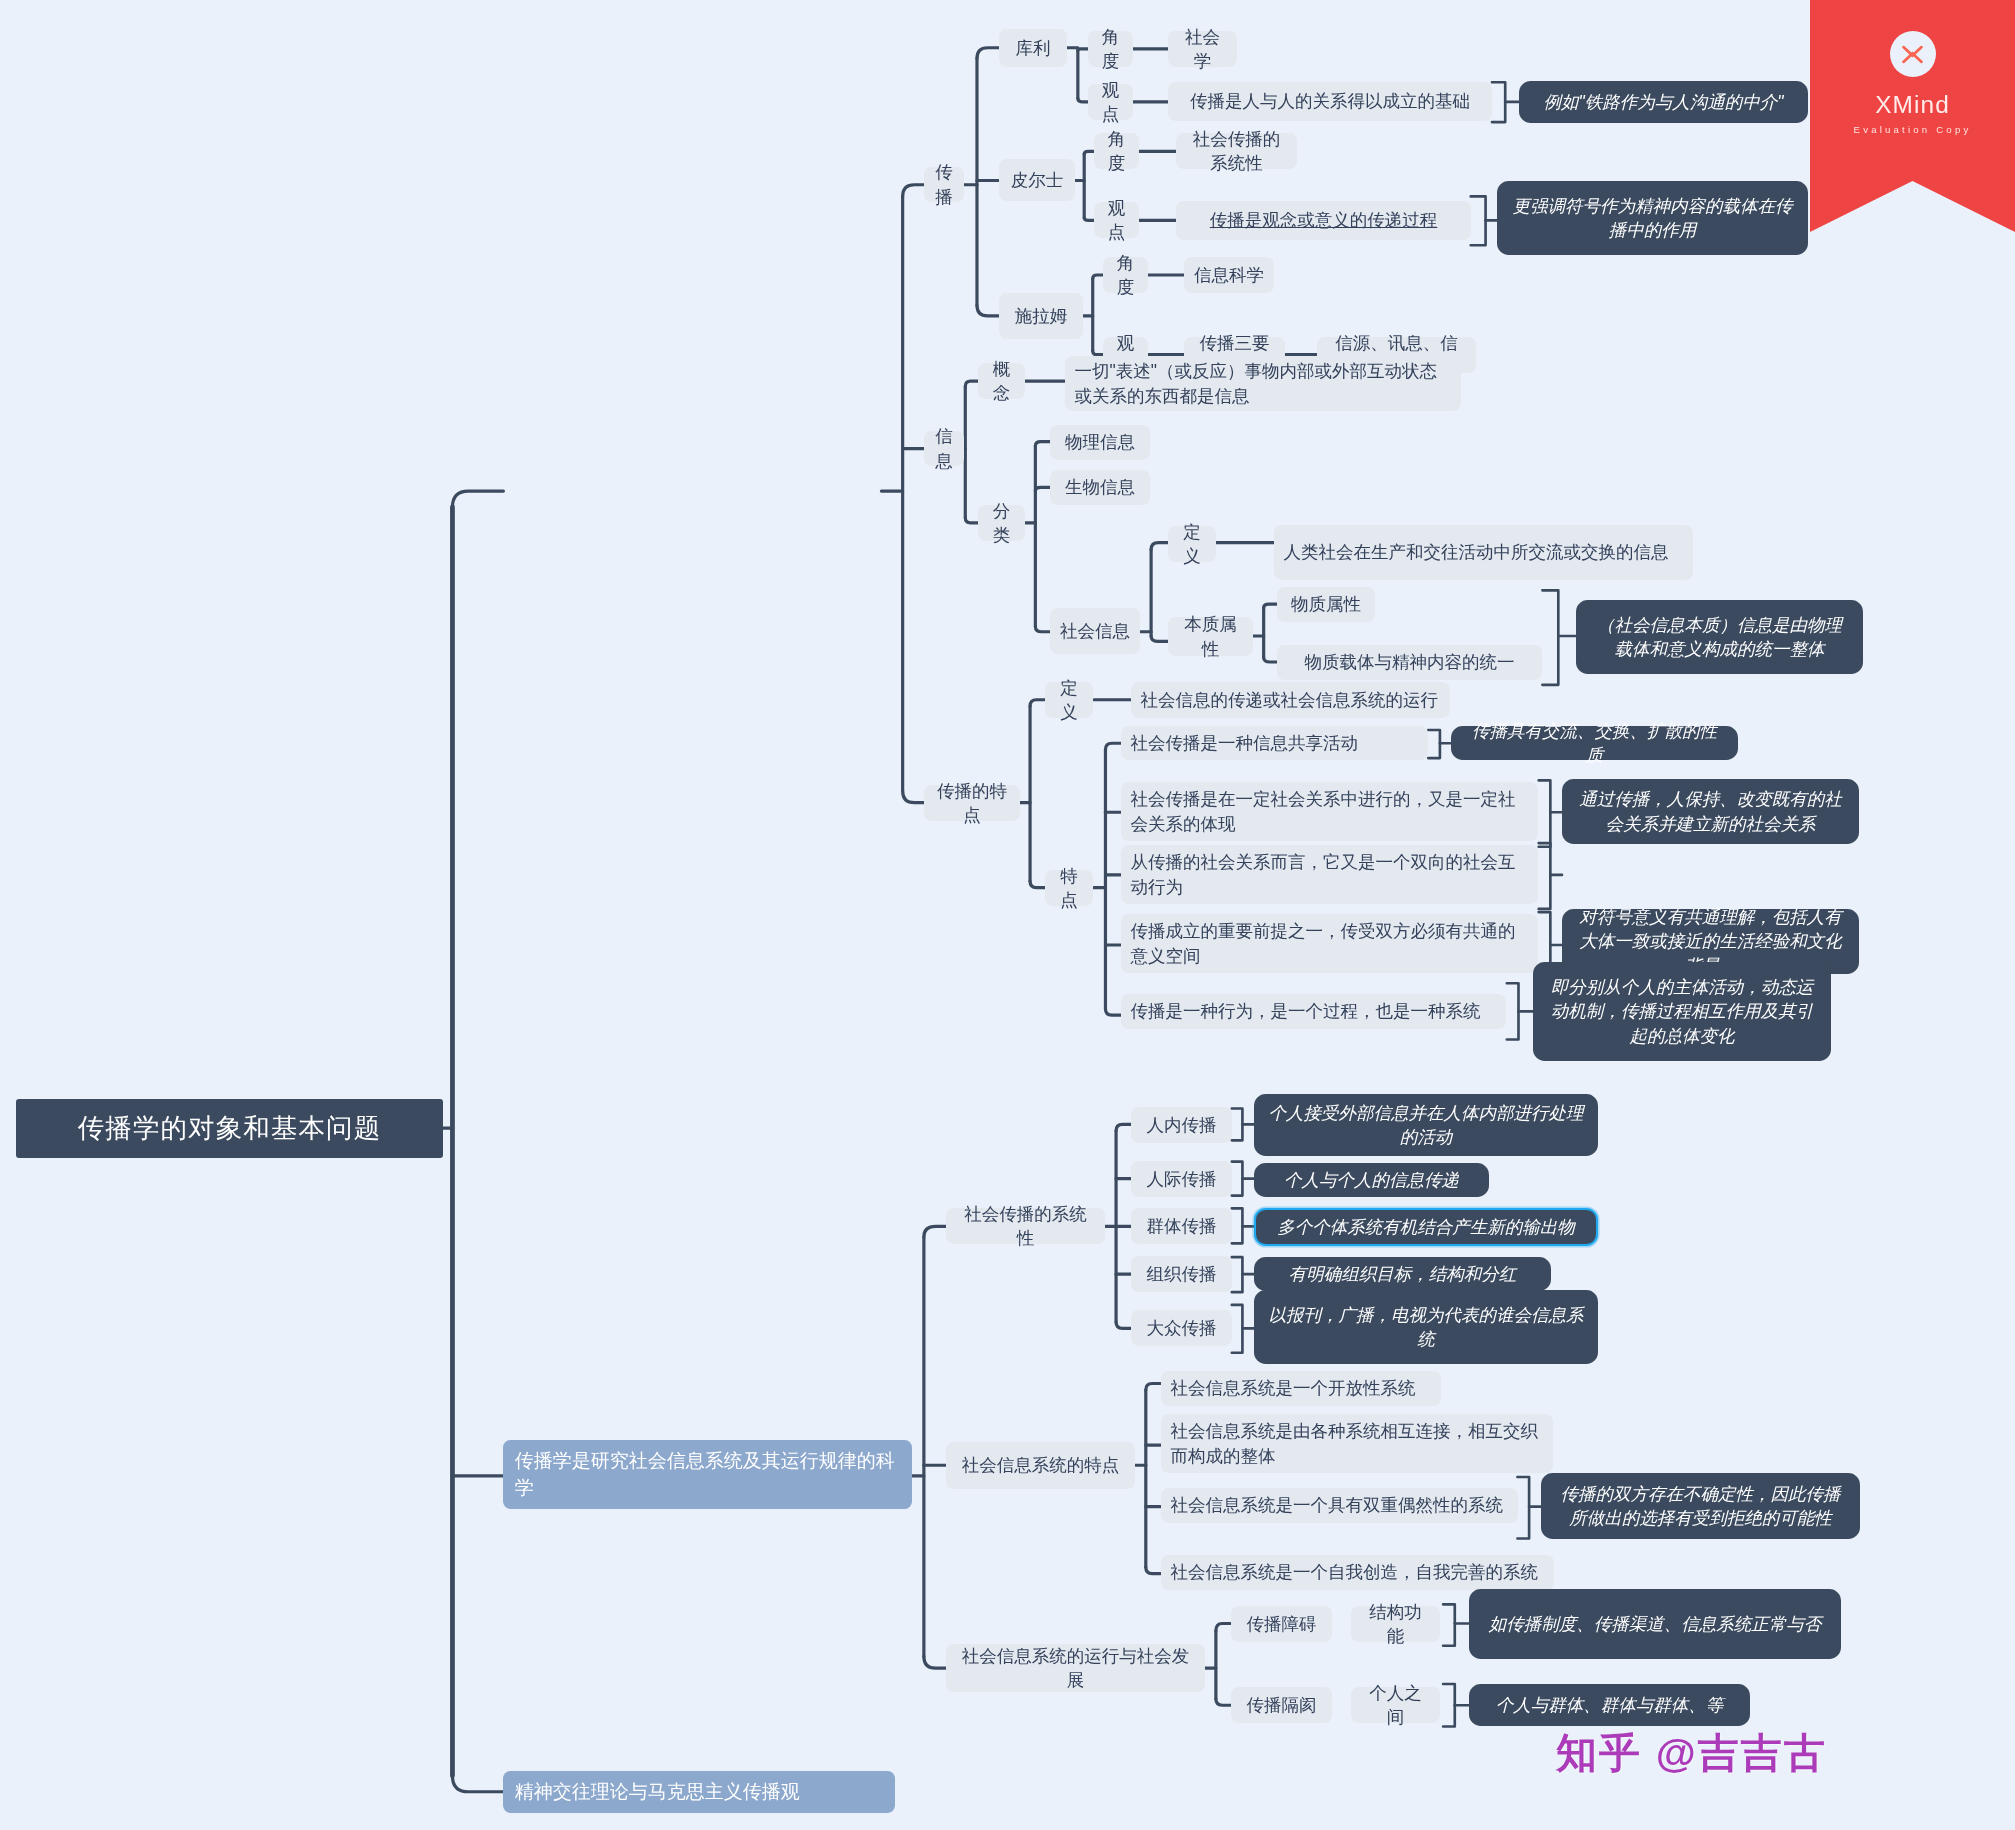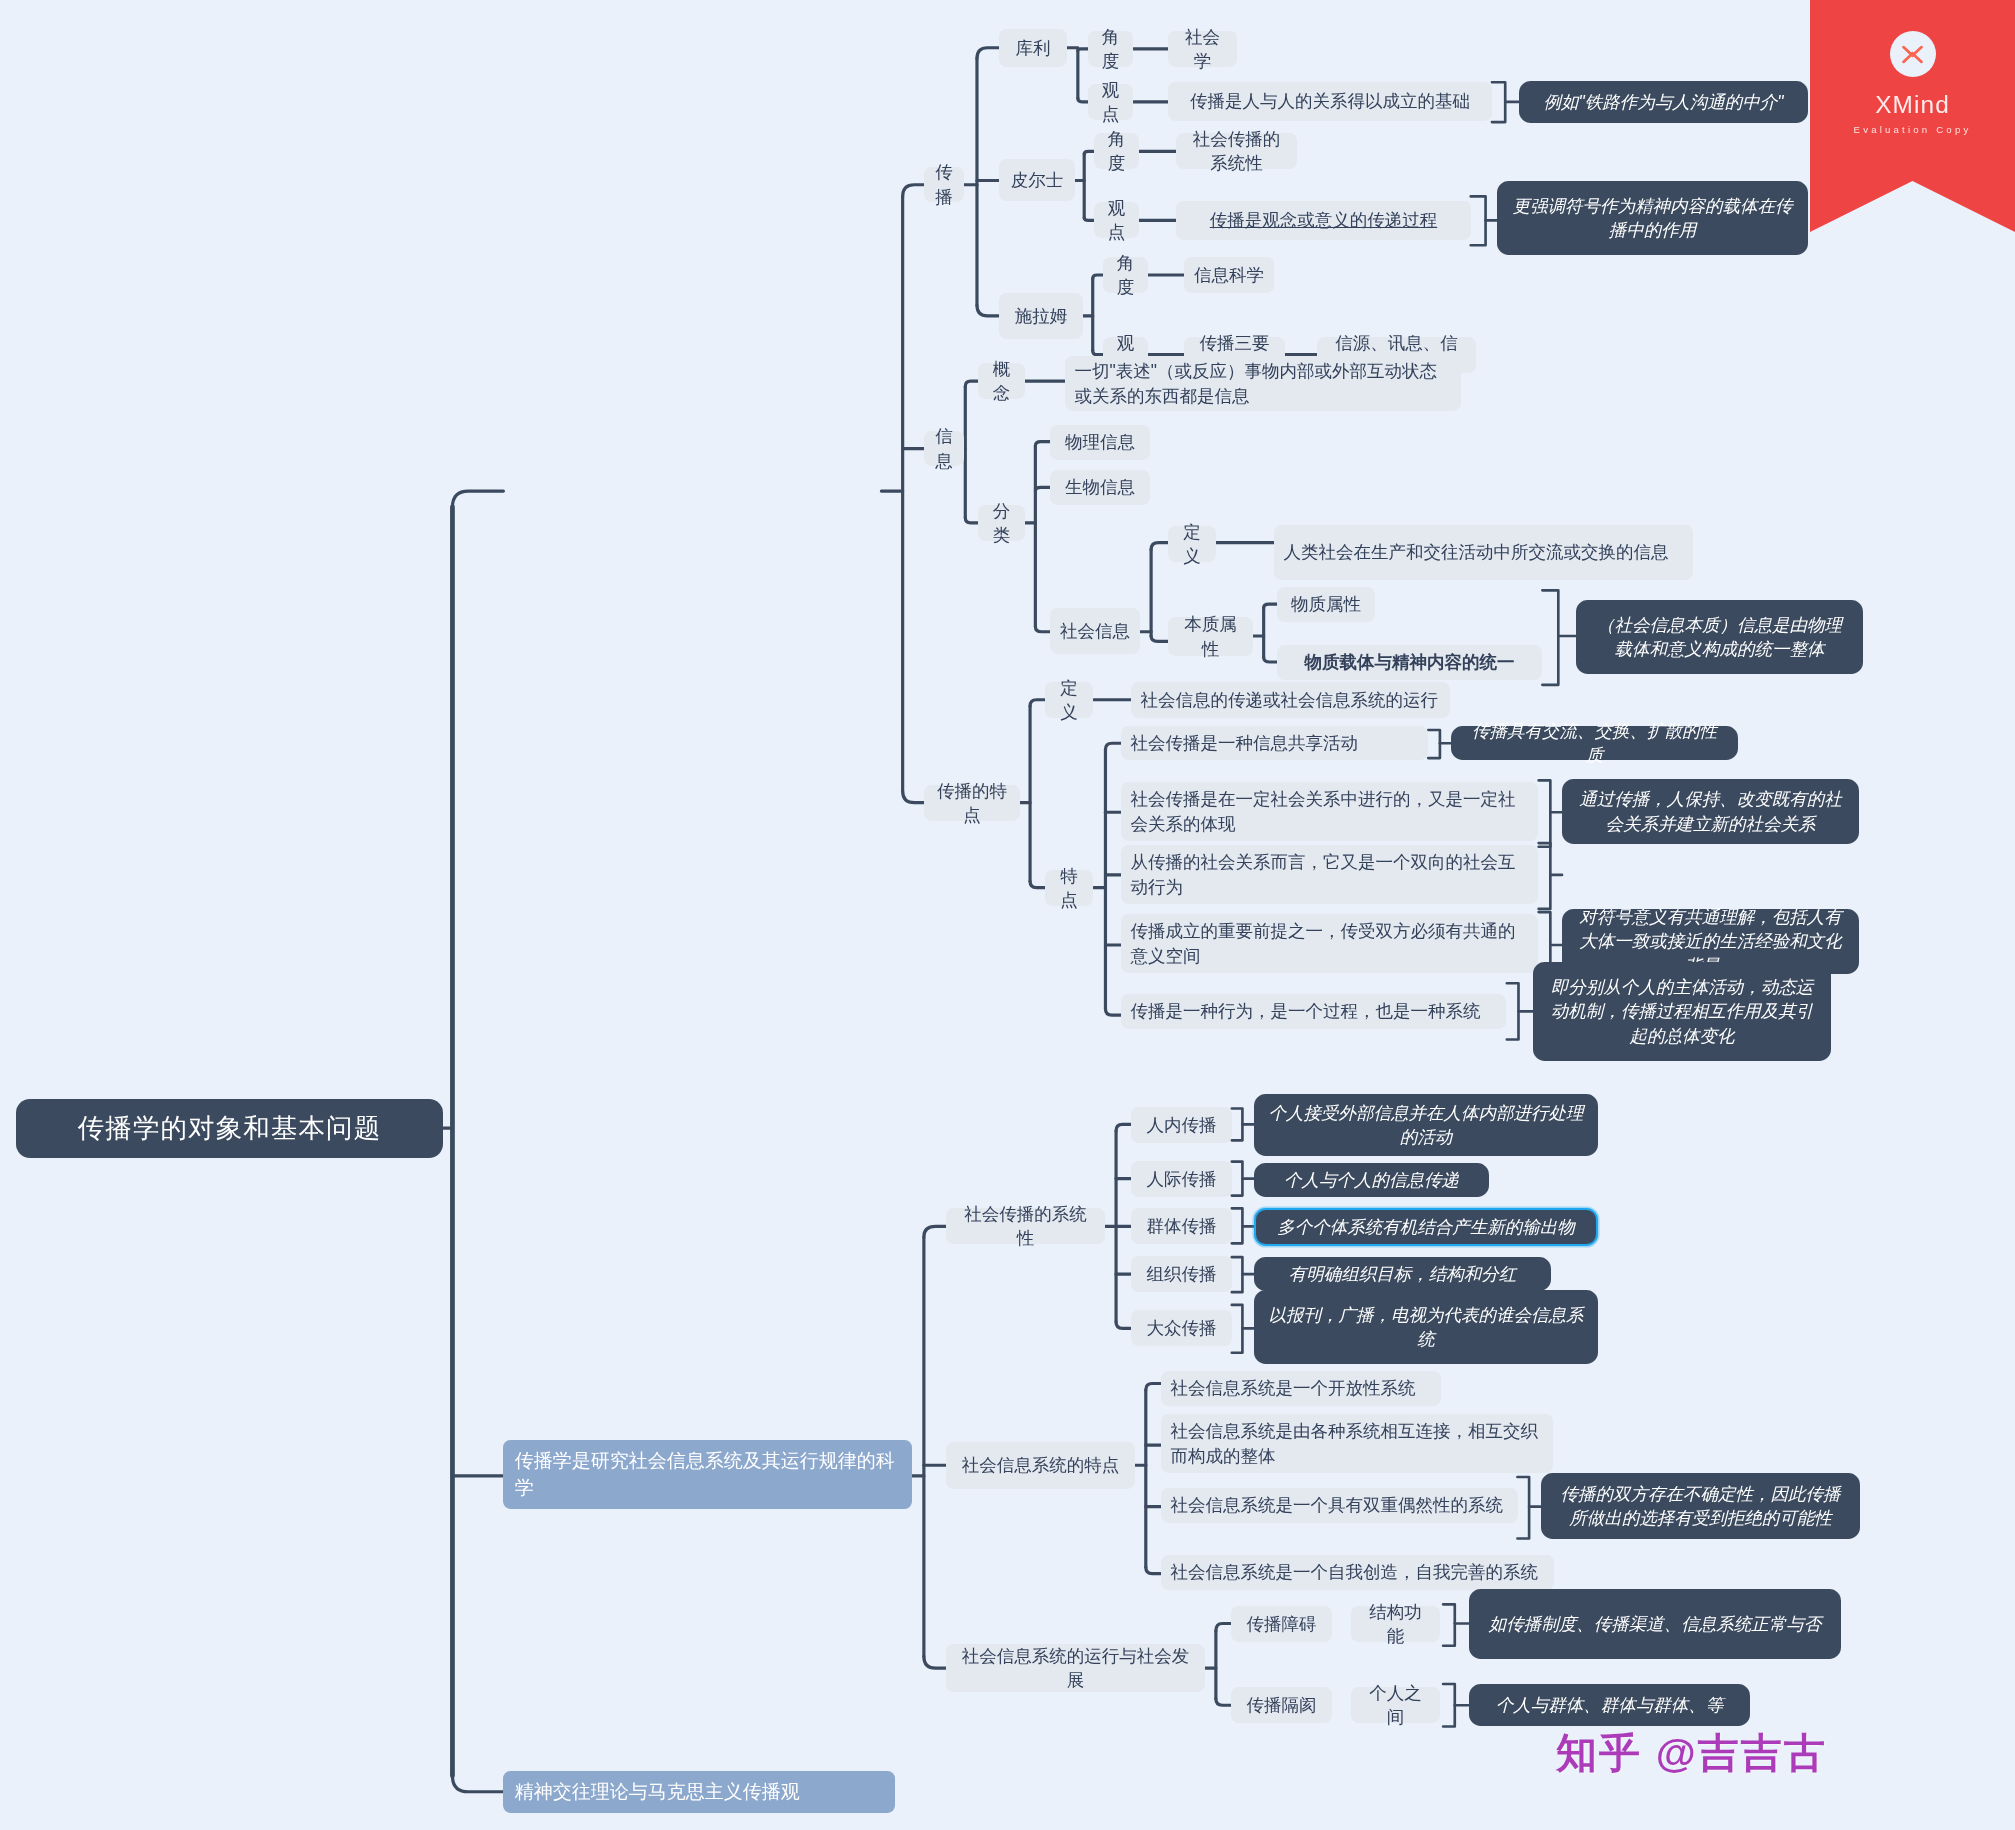--- a/index.html
+++ b/index.html
@@ -20,21 +20,21 @@
     display:flex;align-items:center;justify-content:center;
     text-align:center;
     line-height:1.38;
     border-radius:8.5px;
     padding:5.3px 9.6px;
     white-space:pre-wrap;
   }
   .root{
     background:#3b4a5e;color:#ffffff;
     font-size:26.5px;letter-spacing:1.1px;
-    border-radius:14px;
+    border-radius:3px;
   }
   .main{
     background:#8da8cd;color:#ffffff;
     font-size:19px;border-radius:7.4px;
     justify-content:flex-start;text-align:left;
     padding:7.4px 11.7px;
   }
   .sub{
     background:#e4e9f0;color:#33415a;
     font-size:17.5px;border-radius:7.4px;
@@ -267,21 +267,21 @@
   <div class="node sub" style="left:978px;top:505px;width:47px;height:36px;">分类</div>
   <div class="node sub" style="left:1050px;top:425px;width:100px;height:35px;">物理信息</div>
   <div class="node sub" style="left:1050px;top:470px;width:100px;height:35px;">生物信息</div>
   <div class="node sub" style="left:1050px;top:608px;width:90px;height:46px;">社会信息</div>
 
   <div class="node sub" style="left:1168px;top:526px;width:48px;height:36px;">定义</div>
   <div class="node sub left" style="left:1274px;top:525px;width:419px;height:55px;">人类社会在生产和交往活动中所交流或交换的信息</div>
 
   <div class="node sub" style="left:1168px;top:617px;width:85px;height:39px;">本质属性</div>
   <div class="node sub" style="left:1277px;top:587px;width:98px;height:35px;">物质属性</div>
-  <div class="node sub" style="left:1277px;top:645px;width:265px;height:35px;font-weight:bold;">物质载体与精神内容的统一</div>
+  <div class="node sub" style="left:1277px;top:645px;width:265px;height:35px;">物质载体与精神内容的统一</div>
   <div class="node callout" style="left:1576px;top:600px;width:287px;height:74px;">（社会信息本质）信息是由物理载体和意义构成的统一整体</div>
 
   <div class="node sub" style="left:924px;top:785px;width:96px;height:36px;">传播的特点</div>
 
   <div class="node sub" style="left:1045px;top:682px;width:48px;height:36px;">定义</div>
   <div class="node sub left" style="left:1131px;top:682px;width:319px;height:36px;">社会信息的传递或社会信息系统的运行</div>
 
   <div class="node sub" style="left:1045px;top:870px;width:48px;height:36px;">特点</div>
 
   <div class="node sub left" style="left:1121px;top:726px;width:307px;height:34px;">社会传播是一种信息共享活动</div>

